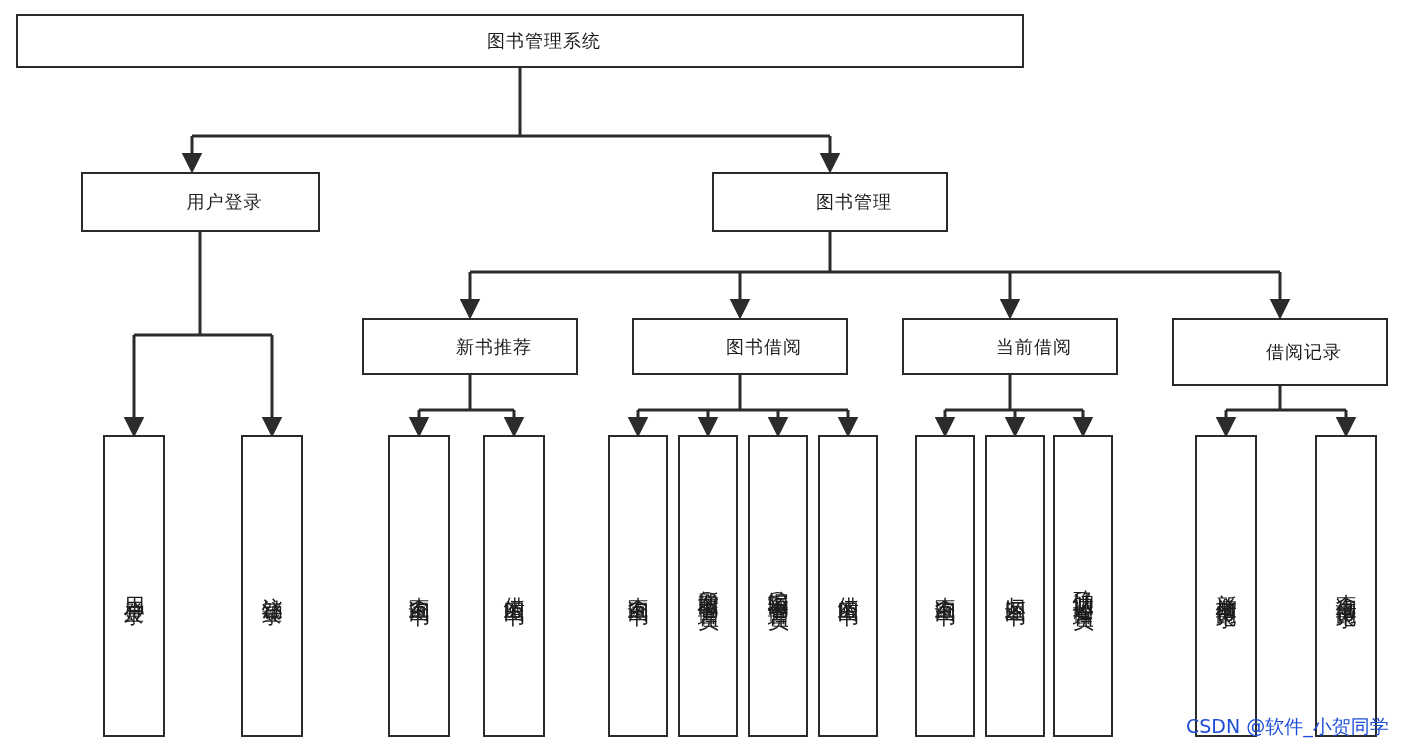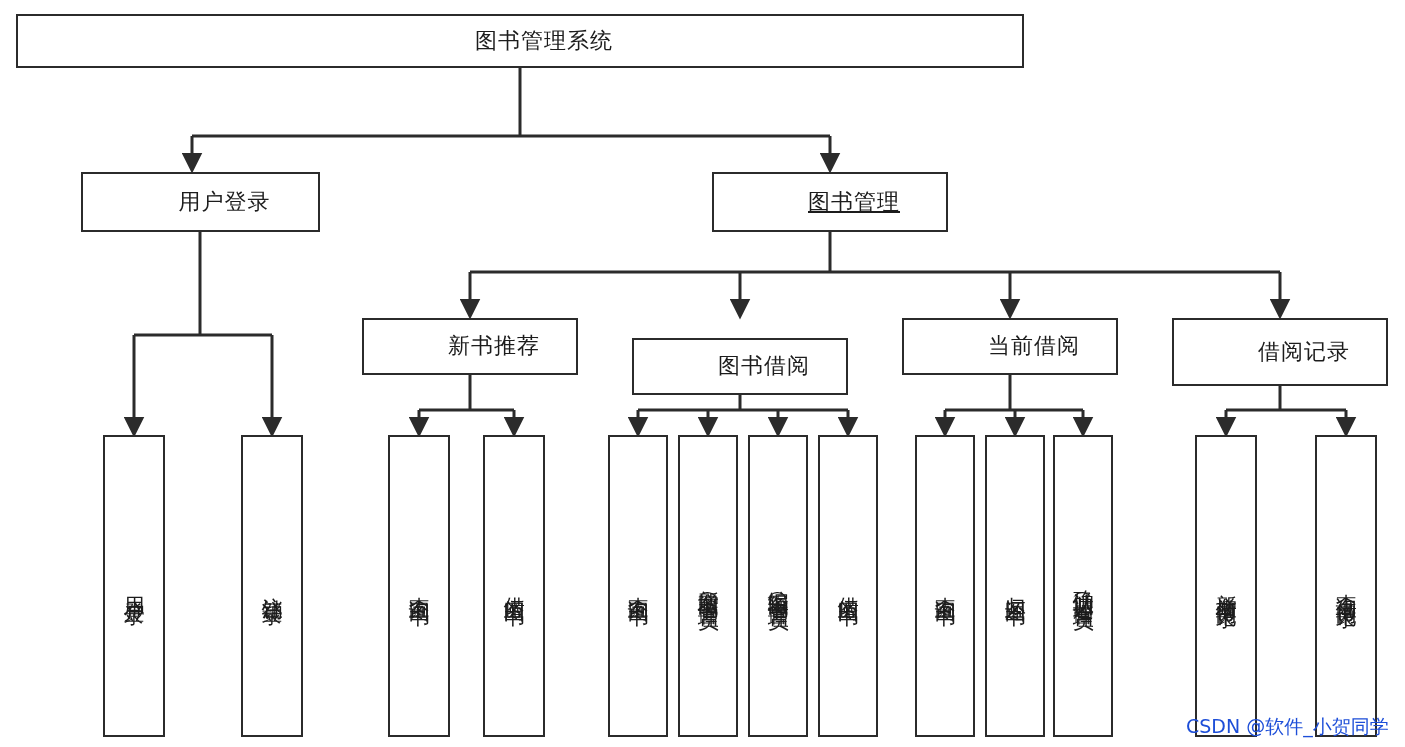--- a/index.html
+++ b/index.html
@@ -29,21 +29,21 @@
     box-sizing: border-box;
     border: 2.5px solid #2b2b2b;
     background: #ffffff;
     display: flex;
     align-items: center;
     justify-content: center;
     color: #1c1c1c;
     z-index: 2;
   }
   .node.horiz {
-    font-size: 22px;
+    font-size: 18px;
     line-height: 1.1;
     letter-spacing: 1px;
     padding-left: 48px;
   }
   .node.vert {
     writing-mode: vertical-rl;
     text-orientation: upright;
     font-size: 21px;
     line-height: 1.35;
     letter-spacing: 3px;
@@ -133,28 +133,28 @@
     </g>
   </svg>
 
   <div class="node horiz" style="left:16px; top:14px; width:1008px; height:54px;">
     <span class="label">图书管理系统</span>
   </div>
 
   <div class="node horiz" style="left:81px; top:172px; width:239px; height:60px;">
     <span class="label">用户登录</span>
   </div>
-  <div class="node horiz" style="left:712px; top:172px; width:236px; height:60px;text-decoration:underline;">
+  <div class="node horiz" style="left:712px; top:172px; width:236px; height:60px;">
     <span class="label">图书管理</span>
   </div>
 
   <div class="node horiz" style="left:362px; top:318px; width:216px; height:57px;align-items:center;">
     <span class="label">新书推荐</span>
   </div>
-  <div class="node horiz" style="left:632px; top:318px; width:216px; height:57px;margin-top:20px;">
+  <div class="node horiz" style="left:632px; top:318px; width:216px; height:57px;">
     <span class="label">图书借阅</span>
   </div>
   <div class="node horiz" style="left:902px; top:318px; width:216px; height:57px;">
     <span class="label">当前借阅</span>
   </div>
   <div class="node horiz" style="left:1172px; top:318px; width:216px; height:68px;">
     <span class="label">借阅记录</span>
   </div>
 
   <div class="node vert" style="left:103px; top:435px; width:62px; height:302px;">

